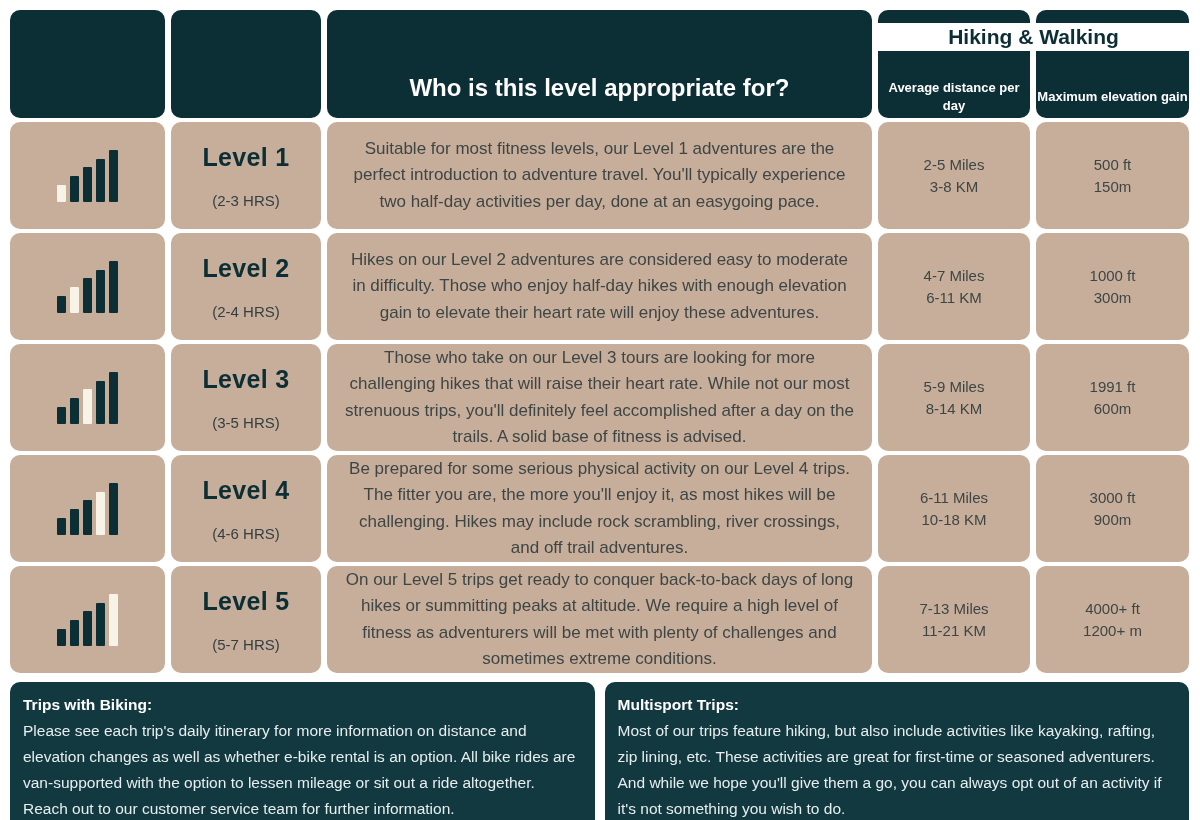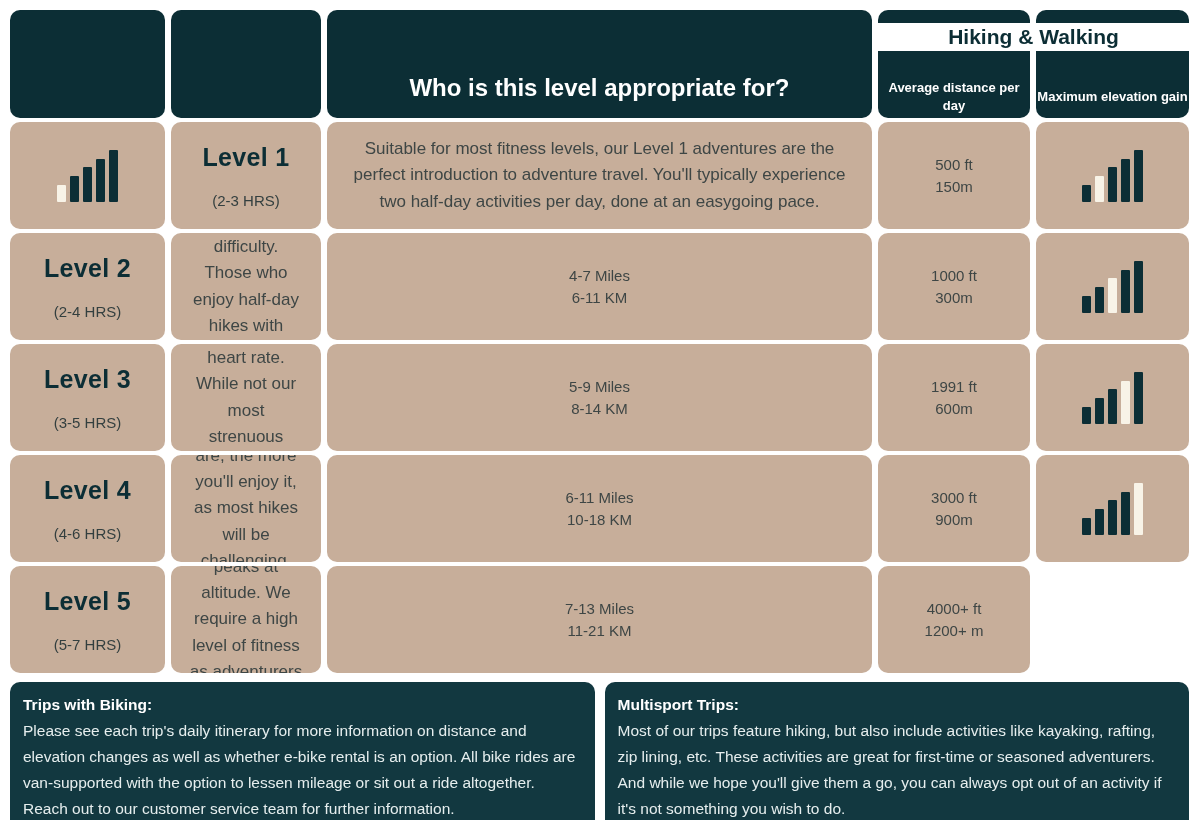--- a/index.html
+++ b/index.html
@@ -77,20 +77,24 @@
       </div>
     </div>
     <div class="cell body-cell">
       <div class="lvl-name">Level 1</div>
       <div class="lvl-hours">(2-3 HRS)</div>
     </div>
     <div class="cell body-cell desc-cell">
       <p>Suitable for most fitness levels, our Level 1 adventures are the perfect introduction to adventure travel. You'll typically experience two half-day activities per day, done at an easygoing pace.</p>
     </div>
     <div class="cell body-cell stat-cell">
+      <div>2-5 Miles</div>
+      <div>3-8 KM</div>
+    </div>
+    <div class="cell body-cell stat-cell">
       <div>500 ft</div>
       <div>150m</div>
     </div>
 
     <div class="cell body-cell">
       <div class="bars">
         <span class="bar h1"></span>
           <span class="bar h2 active"></span>
           <span class="bar h3"></span>
           <span class="bar h4"></span>

